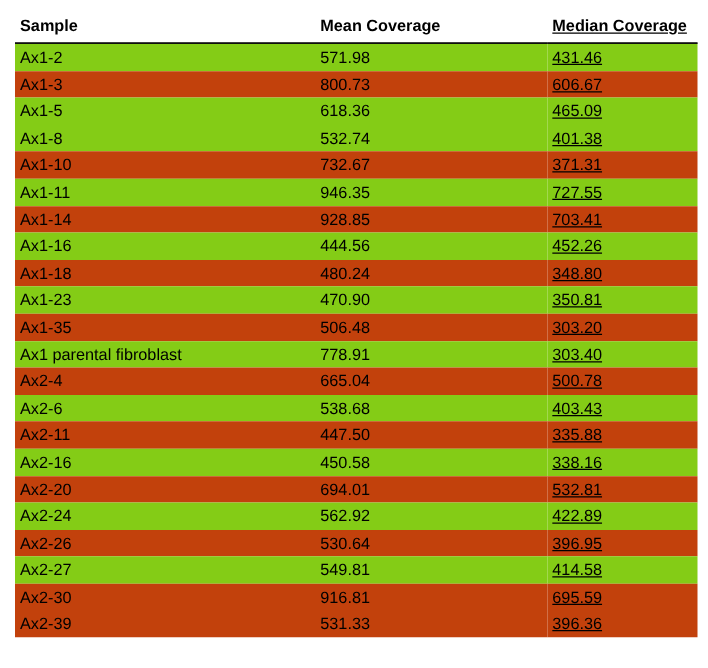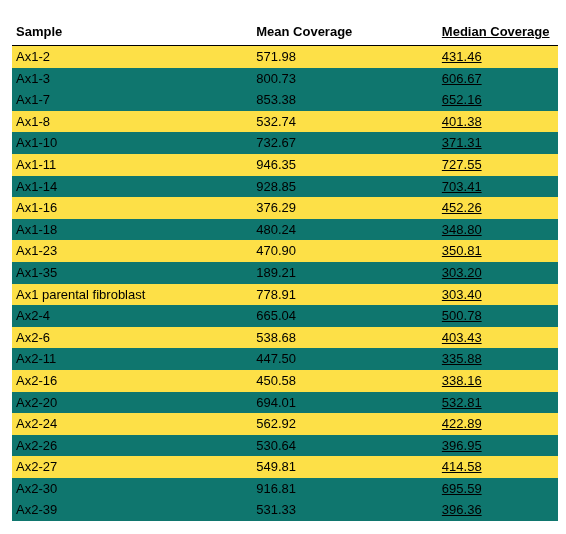--- a/index.html
+++ b/index.html
@@ -16,31 +16,31 @@
     padding: 0 8px 0 12px;
   }
   table {
     width: 100%;
     border-collapse: collapse;
     table-layout: fixed;
   }
   thead th {
     text-align: left;
     font-weight: bold;
-    padding: 24px 8px 6px 4px;
+    padding: 13px 8px 6px 4px;
     border-bottom: 1px solid #000;
     font-size: 13px;
   }
   tbody td {
     padding: 3px 8px 3px 4px;
     font-size: 13px;
     line-height: 1.2;
   }
-  tbody tr.even { background: #0f766e; }
-  tbody tr.odd  { background: #fde047; }
+  tbody tr.even { background: #c2410c; }
+  tbody tr.odd  { background: #84cc16; }
   col.c1 { width: 44%; }
   col.c2 { width: 34%; }
   col.c3 { width: 22%; }
   th.c3, td.c3 { text-align: left; text-decoration: underline; }
 </style>
 </head>
 <body>
 
 <div class="wrap">
   <table>
@@ -60,24 +60,24 @@
         <tr class="odd">
           <td>Ax1-2</td>
           <td>571.98</td>
           <td class="c3">431.46</td>
         </tr>
         <tr class="even">
           <td>Ax1-3</td>
           <td>800.73</td>
           <td class="c3">606.67</td>
         </tr>
-        <tr class="even">
-          <td>Ax1-7</td>
-          <td>853.38</td>
-          <td class="c3">652.16</td>
+        <tr class="odd">
+          <td>Ax1-5</td>
+          <td>618.36</td>
+          <td class="c3">465.09</td>
         </tr>
         <tr class="odd">
           <td>Ax1-8</td>
           <td>532.74</td>
           <td class="c3">401.38</td>
         </tr>
         <tr class="even">
           <td>Ax1-10</td>
           <td>732.67</td>
           <td class="c3">371.31</td>
@@ -87,36 +87,36 @@
           <td>946.35</td>
           <td class="c3">727.55</td>
         </tr>
         <tr class="even">
           <td>Ax1-14</td>
           <td>928.85</td>
           <td class="c3">703.41</td>
         </tr>
         <tr class="odd">
           <td>Ax1-16</td>
-          <td>376.29</td>
+          <td>444.56</td>
           <td class="c3">452.26</td>
         </tr>
         <tr class="even">
           <td>Ax1-18</td>
           <td>480.24</td>
           <td class="c3">348.80</td>
         </tr>
         <tr class="odd">
           <td>Ax1-23</td>
           <td>470.90</td>
           <td class="c3">350.81</td>
         </tr>
         <tr class="even">
           <td>Ax1-35</td>
-          <td>189.21</td>
+          <td>506.48</td>
           <td class="c3">303.20</td>
         </tr>
         <tr class="odd">
           <td>Ax1 parental fibroblast</td>
           <td>778.91</td>
           <td class="c3">303.40</td>
         </tr>
         <tr class="even">
           <td>Ax2-4</td>
           <td>665.04</td>

